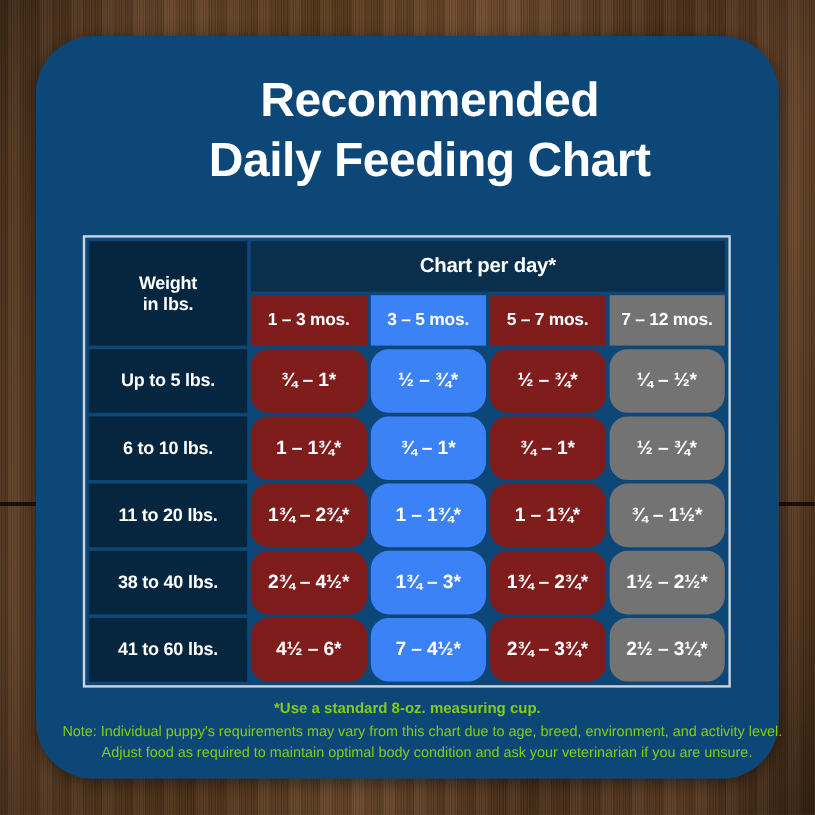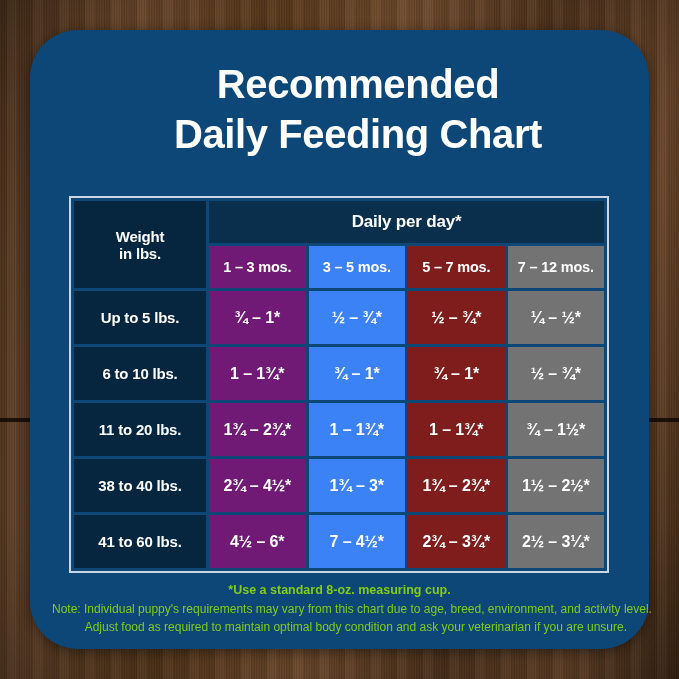--- a/index.html
+++ b/index.html
@@ -116,28 +116,28 @@
     background: #06263f;
   }
   
   .banner {
     background: #0a2f4d;
     height: 42px;
     font-size: 17px;
     letter-spacing: -0.2px;
   }
   
-  .c1 { background: #701a75; }
+  .c1 { background: #7f1d1d; }
   .c2 { background: #3b82f6; }
   .c3 { background: #7f1d1d; }
   .c4 { background: #737373; }
 
   .subhdr { height: 42px; font-size: 14.5px; letter-spacing: -0.2px; }
   .rowhdr { height: 53px; font-size: 15px; letter-spacing: -0.2px; }
-  .cell   { height: 53px; font-size: 16px; letter-spacing: -0.1px; }
+  .cell   { height: 53px; font-size: 16px; letter-spacing: -0.1px; border-radius: 15px; }
 
   
   #footnotes {
     position: absolute;
     left: 22px;
     right: 22px;
     top: 551px;
     text-align: center;
     color: #84cc16;
   }
@@ -176,21 +176,21 @@
           <col>
           <col>
       </colgroup>
       <tbody>
 
         <tr>
           <td class="wcol rowhdr" rowspan="2">
             <span>Weight</span><br>
             <span>in lbs.</span>
           </td>
-          <td class="banner" colspan="4">Daily per day*</td>
+          <td class="banner" colspan="4">Chart per day*</td>
         </tr>
         <tr>
           <td class="c1 subhdr">1 – 3 mos.</td>
           <td class="c2 subhdr">3 – 5 mos.</td>
           <td class="c3 subhdr">5 – 7 mos.</td>
           <td class="c4 subhdr">7 – 12 mos.</td>
         </tr>
 
         <tr>
           <td class="wcol rowhdr">Up to 5 lbs.</td>

